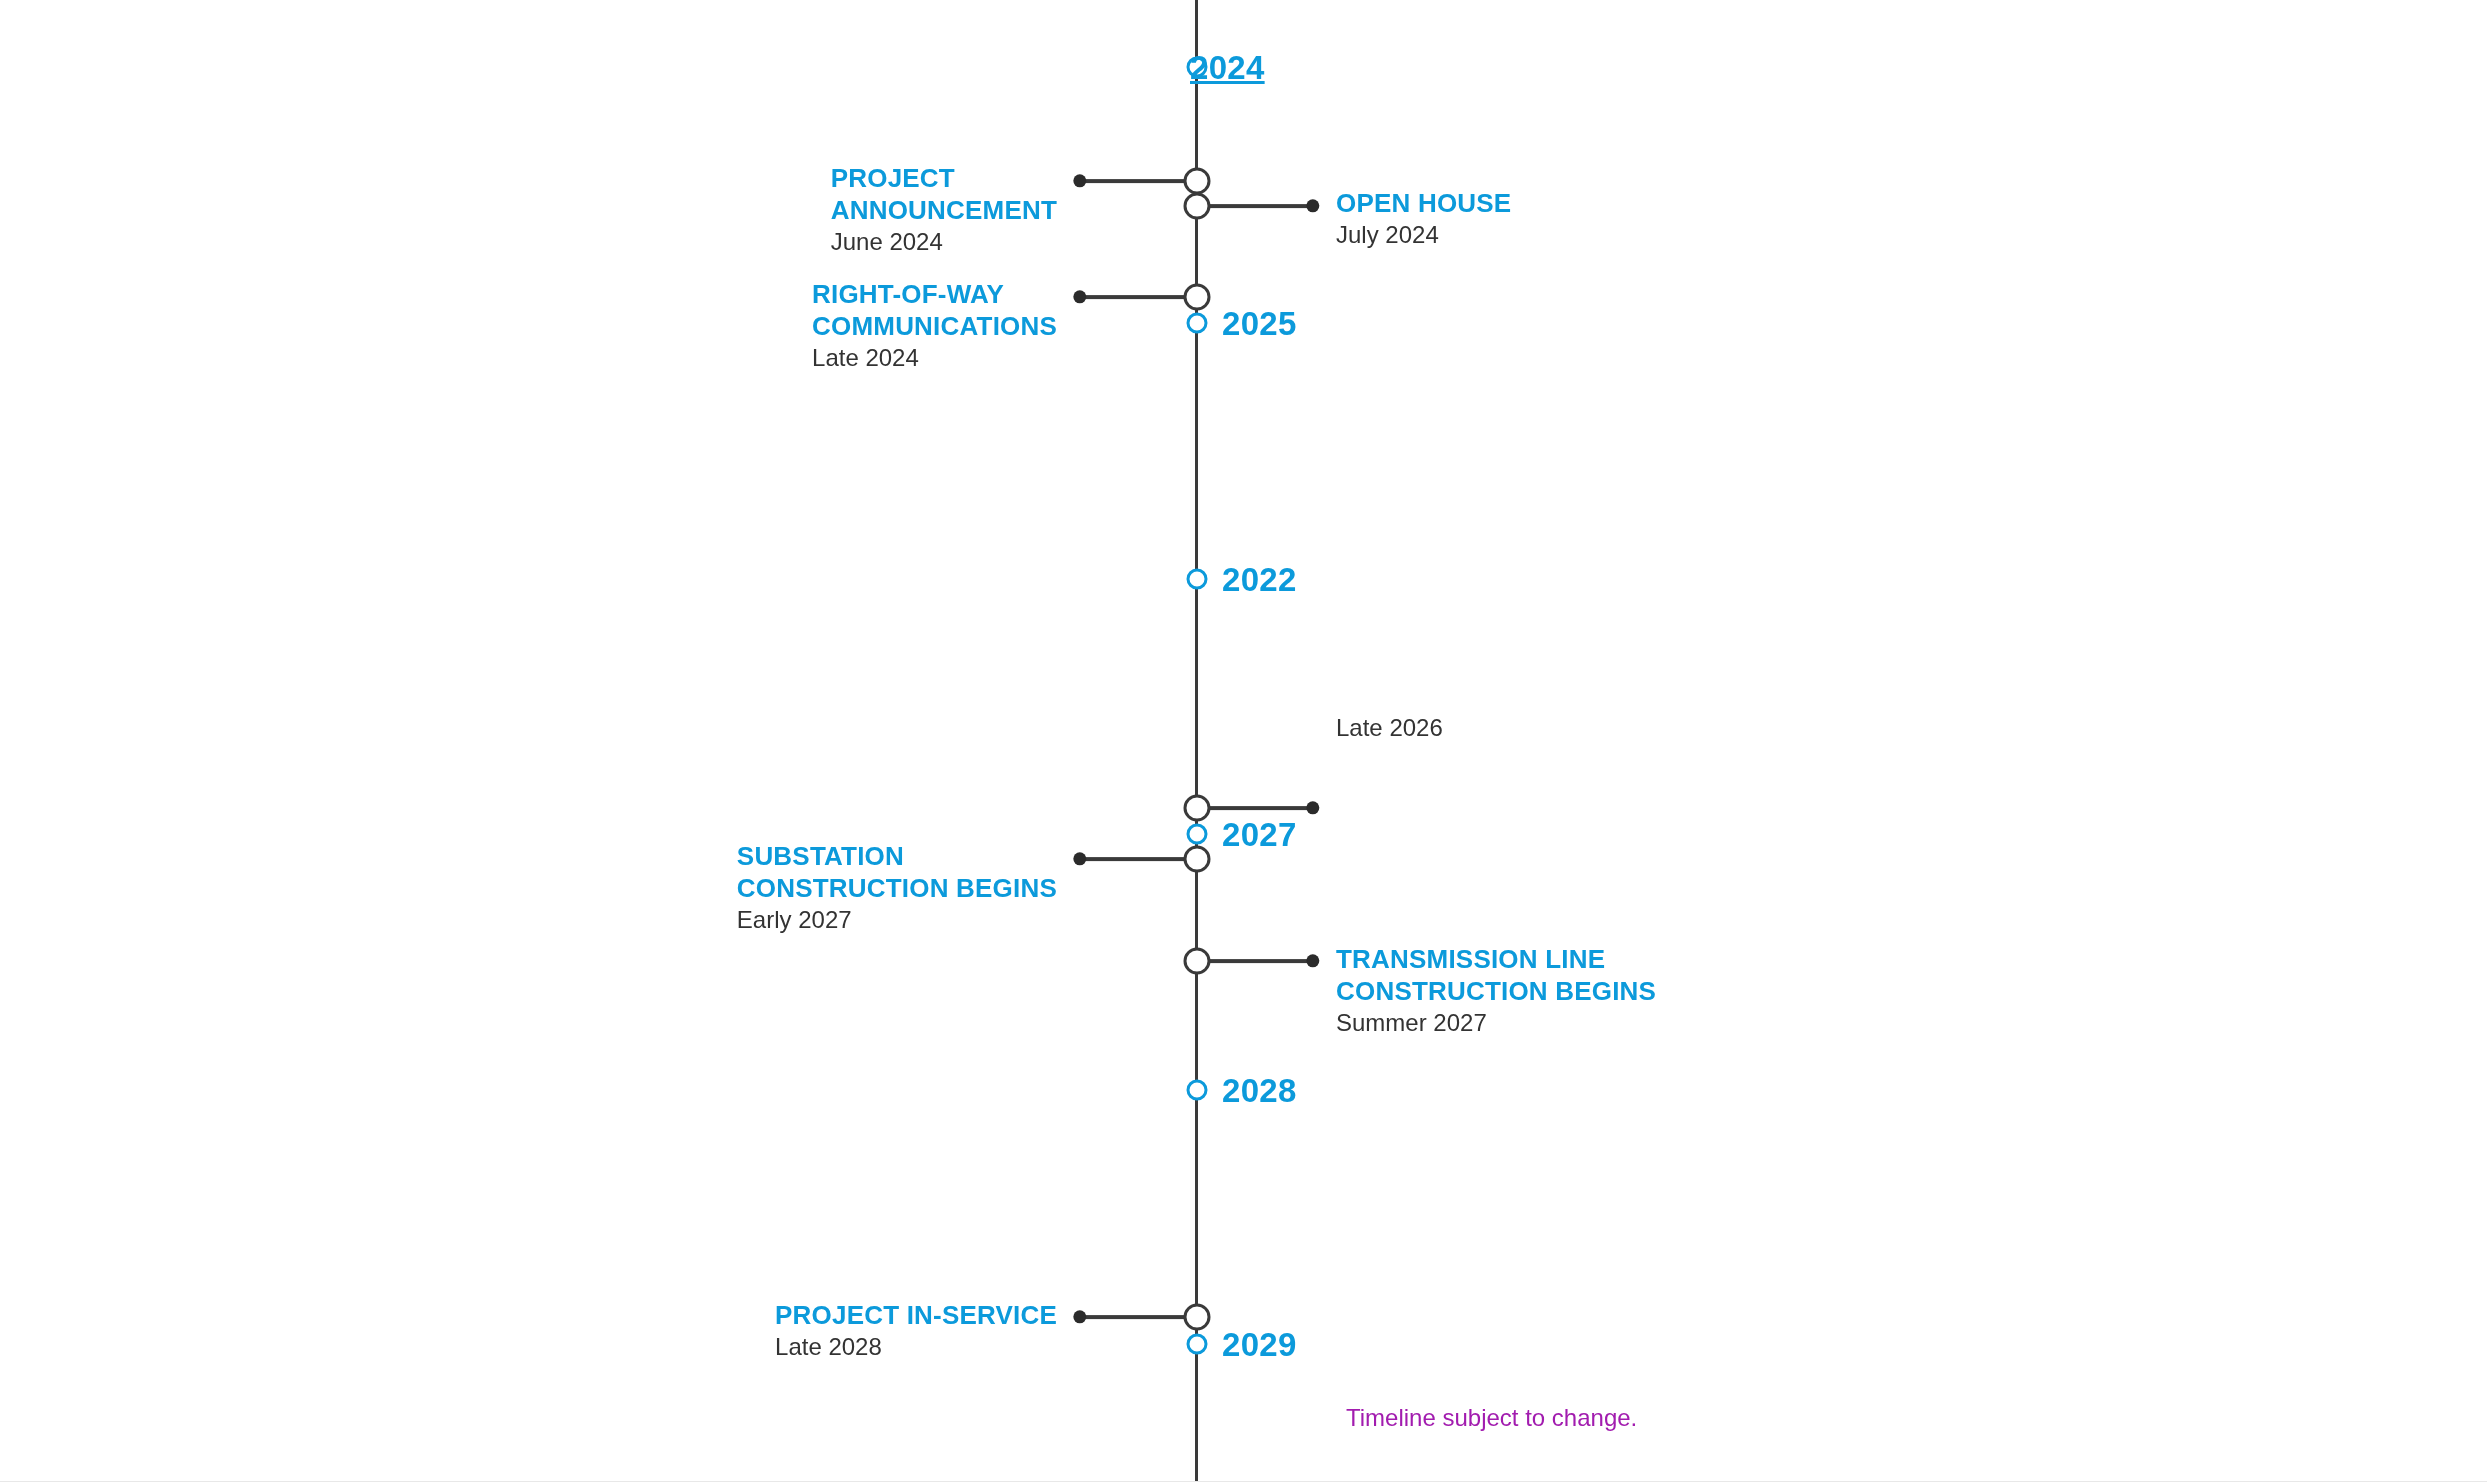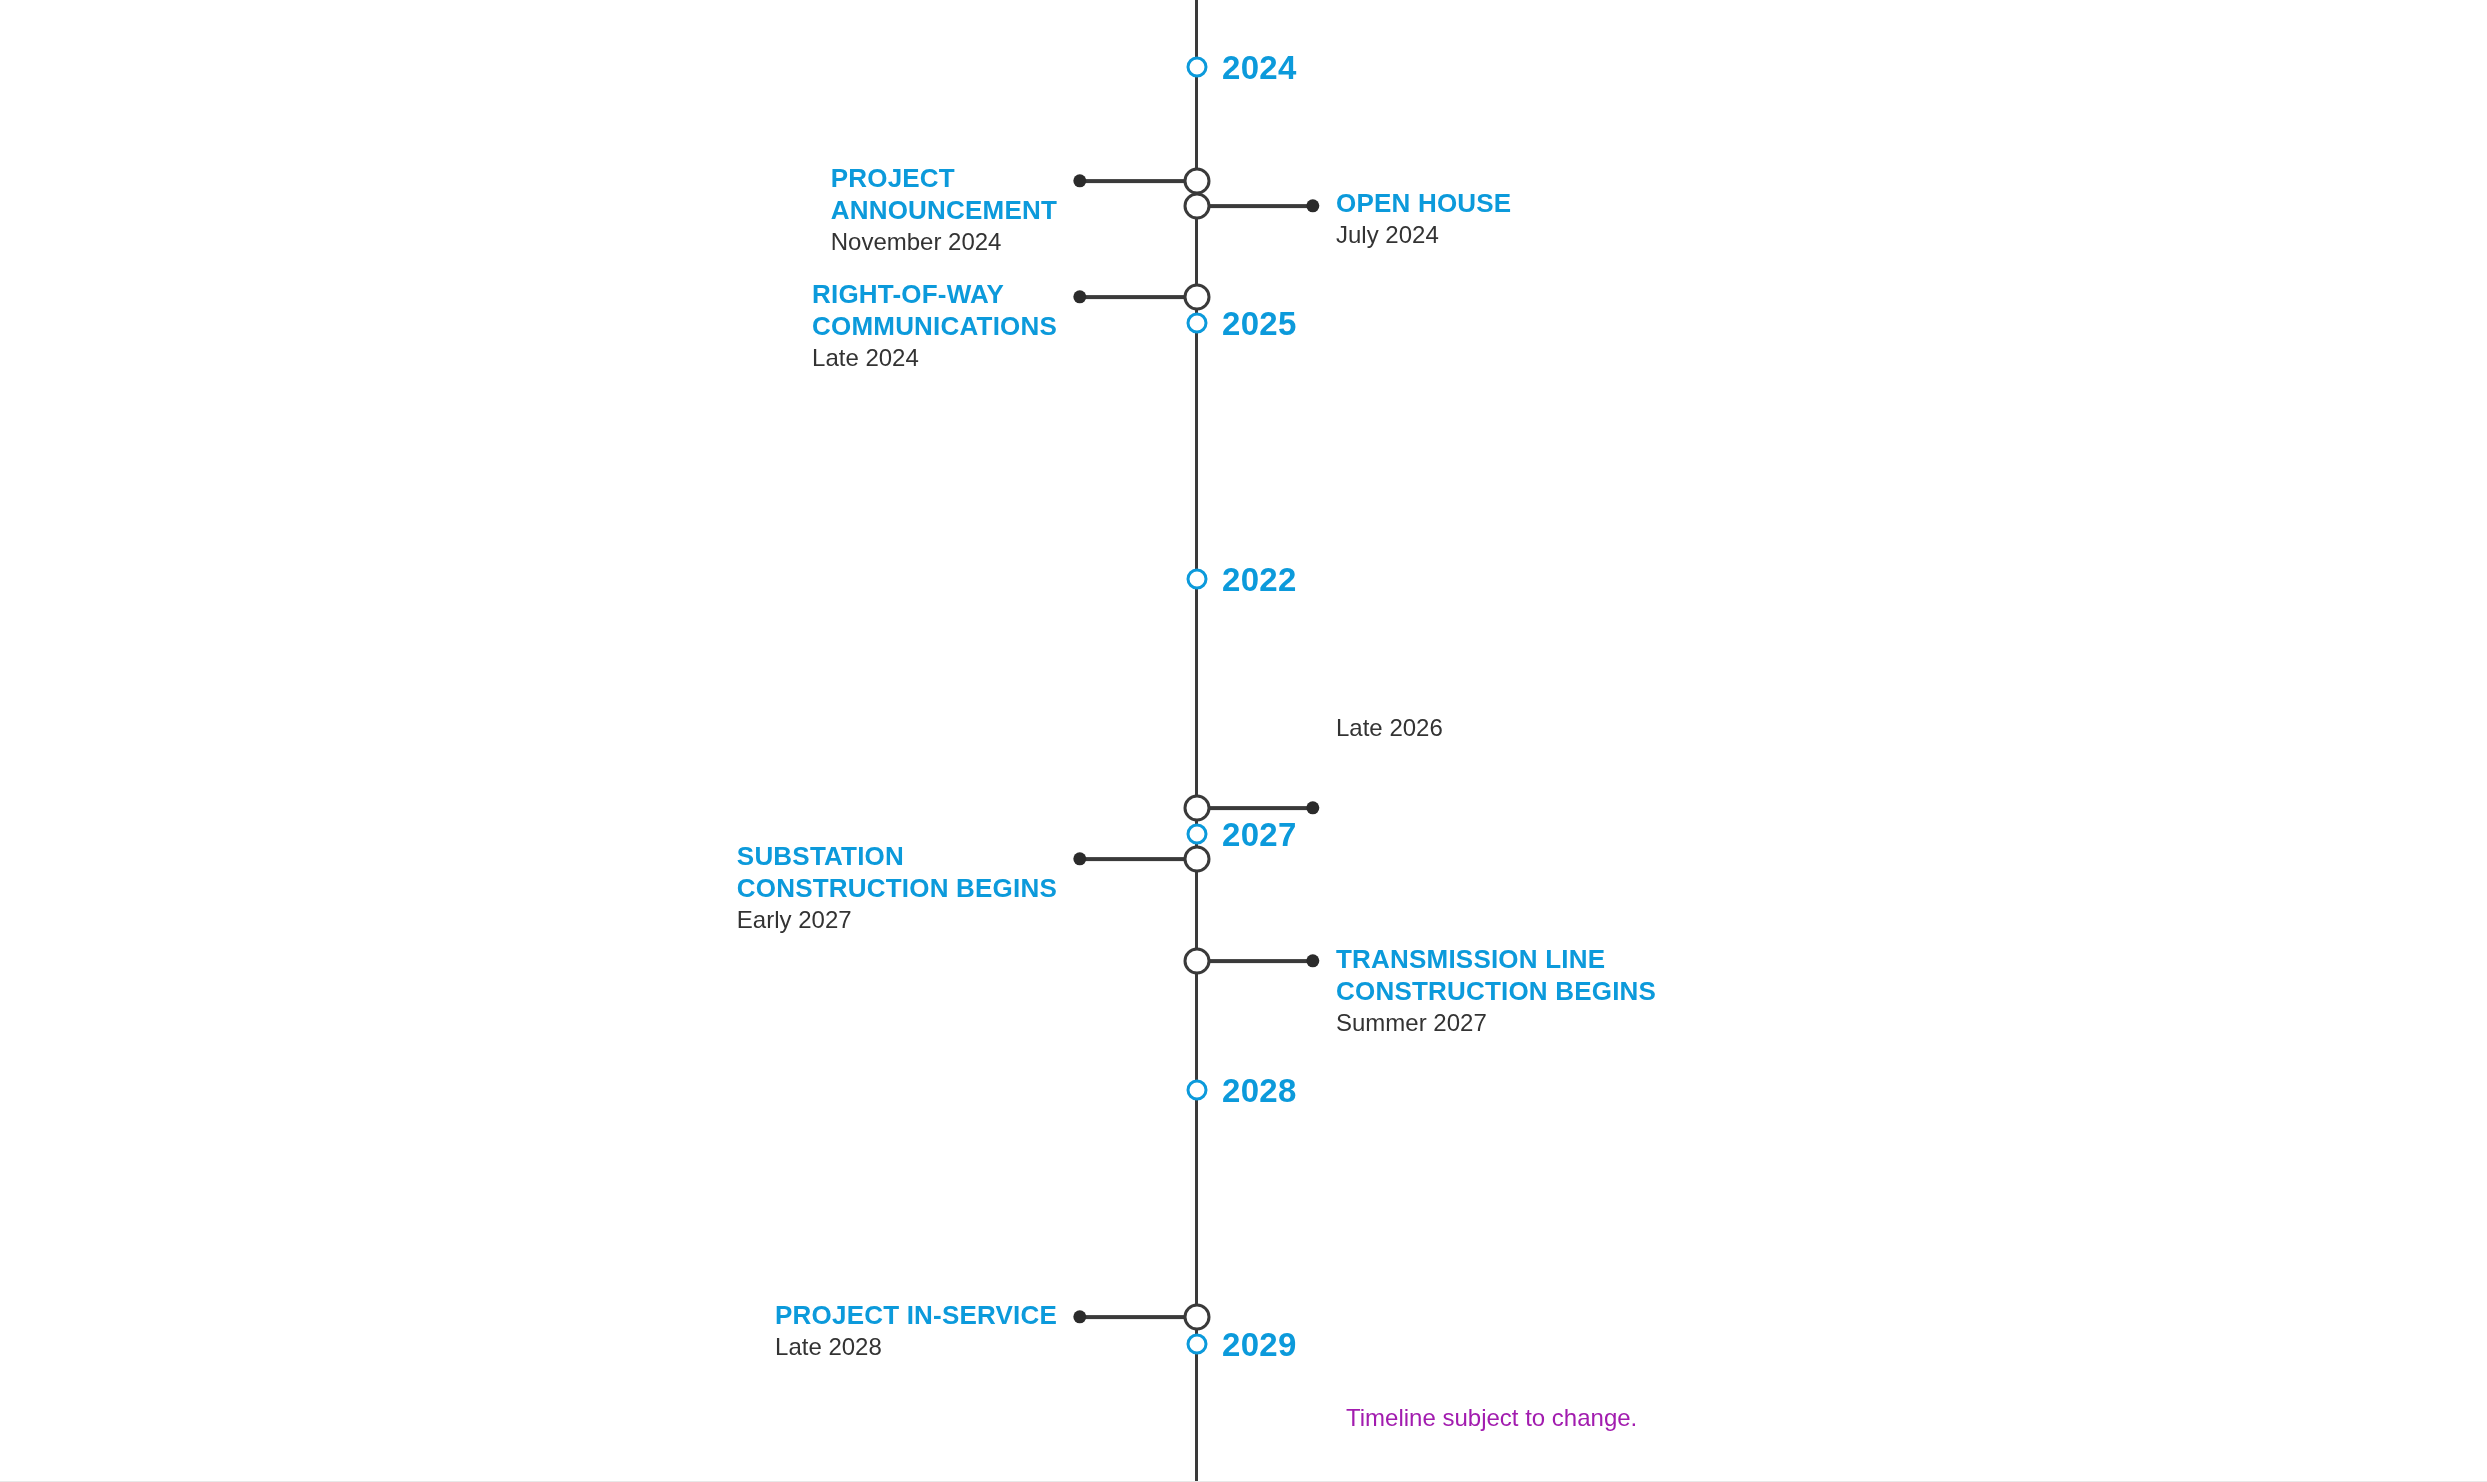--- a/index.html
+++ b/index.html
@@ -131,40 +131,40 @@
 </style>
 </head>
 <body>
 
 <div id="timeline-canvas">
 
   <div class="axis-line"></div>
 
   <div id="dynamic-layer">
       <div class="year-marker" style="left: 1197px; top: 67px;"></div>
-      <div class="year-label" style="left: 1222px; top: 68px;">2024</div>
+      <div class="year-label" style="left: 1190px; top: 68px; text-decoration: underline;">2024</div>
       <div class="year-marker" style="left: 1197px; top: 323px;"></div>
       <div class="year-label" style="left: 1222px; top: 324px;">2025</div>
       <div class="year-marker" style="left: 1197px; top: 579px;"></div>
       <div class="year-label" style="left: 1222px; top: 580px;">2022</div>
       <div class="year-marker" style="left: 1197px; top: 834px;"></div>
       <div class="year-label" style="left: 1222px; top: 835px;">2027</div>
       <div class="year-marker" style="left: 1197px; top: 1090px;"></div>
       <div class="year-label" style="left: 1222px; top: 1091px;">2028</div>
       <div class="year-marker" style="left: 1197px; top: 1344px;"></div>
       <div class="year-label" style="left: 1222px; top: 1345px;">2029</div>
       <div class="event-marker" style="left: 1197px; top: 181px;"></div>
       <div class="connector" style="top: 181px; width: 117px; left: 1080px;"></div>
       <div class="connector-dot" style="top: 181px; left: 1080px;"></div>
       <div class="event-block left" style="top: 162px; right: 1430px;">
         <div>
           <p class="event-title">PROJECT</p>
           <p class="event-title">ANNOUNCEMENT</p>
         </div>
-        <p class="event-date">November 2024</p>
+        <p class="event-date">June 2024</p>
       </div>
       <div class="event-marker" style="left: 1197px; top: 206px;"></div>
       <div class="connector" style="top: 206px; width: 117px; left: 1197px;"></div>
       <div class="connector-dot" style="top: 206px; left: 1313px;"></div>
       <div class="event-block right" style="top: 187px; left: 1336px;">
         <div>
           <p class="event-title">OPEN HOUSE</p>
         </div>
         <p class="event-date">July 2024</p>
       </div>

